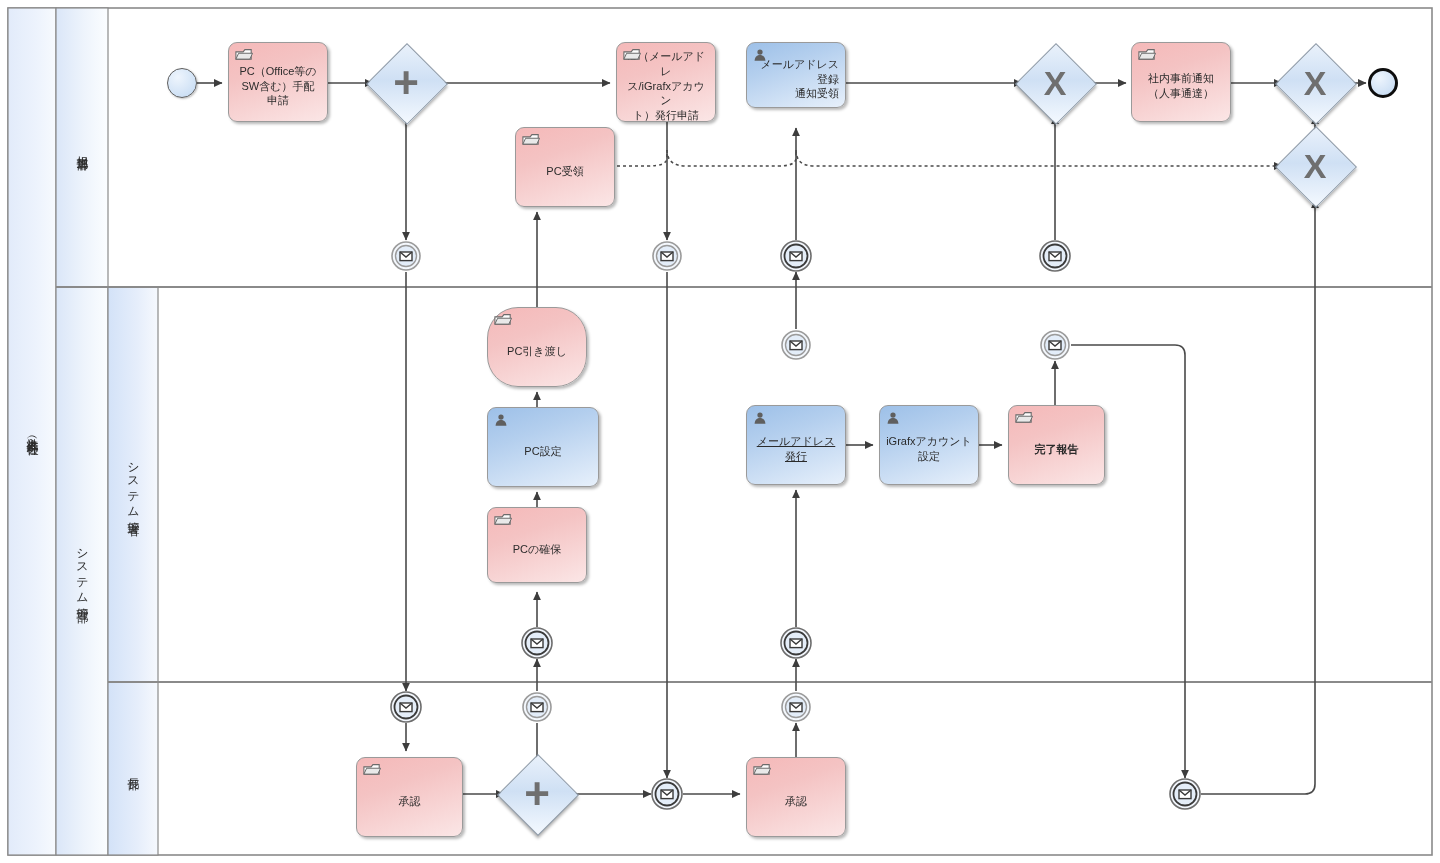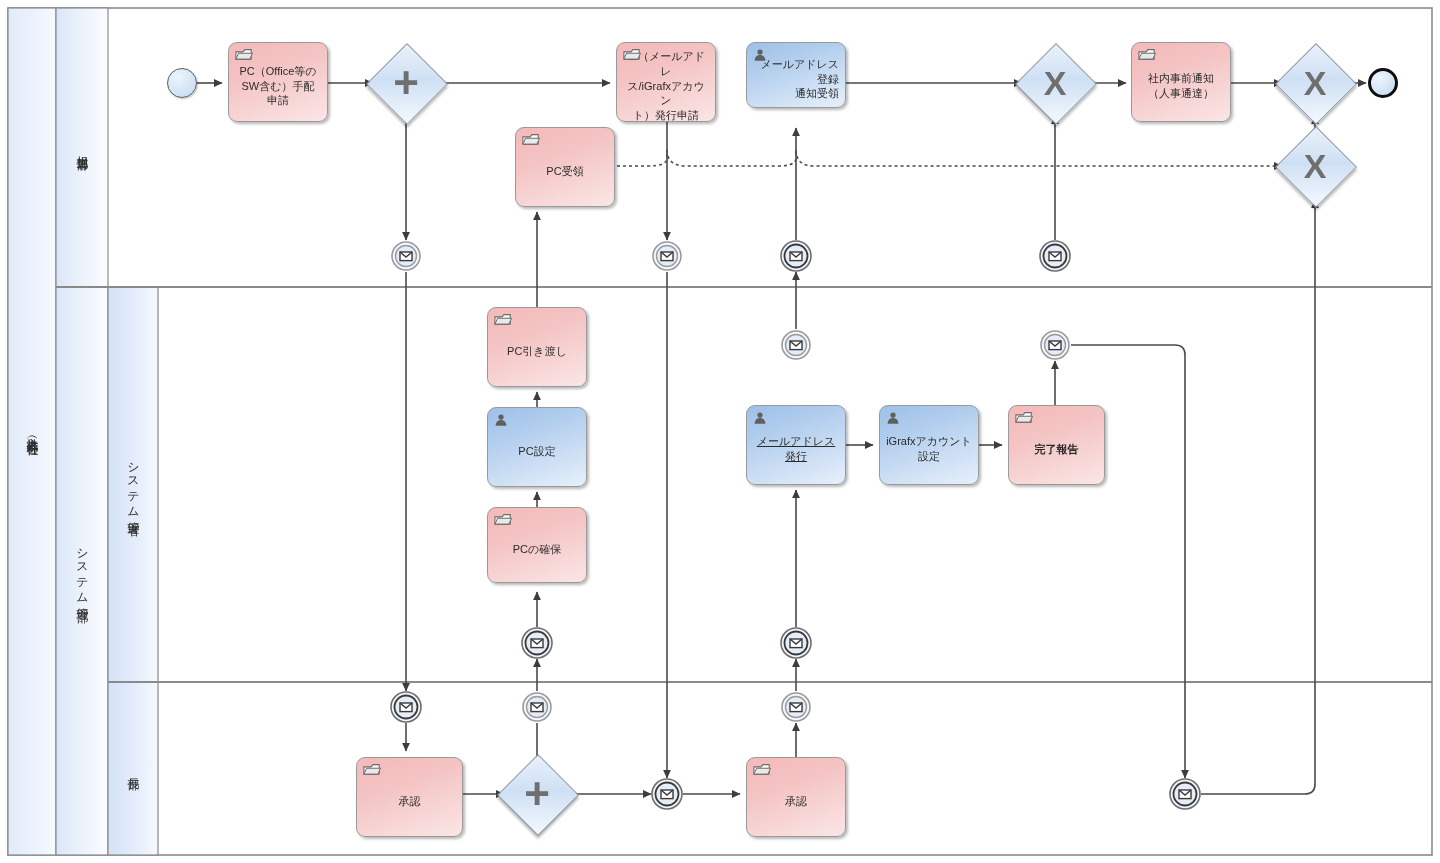--- a/index.html
+++ b/index.html
@@ -358,31 +358,31 @@
       <div class="node task manual" style="left: 487px; top: 127px; width: 100px; height: 80px; margin-left: 28px;">
         <span class="ticon">
           <svg viewBox="0 0 20 16" width="18" height="15">
             <path d="M1 4 L9 4 L11 1.5 L18 1.5 L18 12 L1 12 Z" fill="#fdfdfd" stroke="#6b6b6b" stroke-width="1.2"></path>
             <path d="M4 7.5 L17 7.5 M4 10 L17 10" stroke="#7d7d7d" stroke-width="1.1"></path>
             <path d="M1 12 L4 5.5 L19.5 5.5 L16.5 12 Z" fill="#e9e9e9" stroke="#6b6b6b" stroke-width="1.1"></path>
           </svg>
         </span>
         <span class="tlabel">PC受領</span>
       </div>
-      <div class="node task manual" style="left: 487px; top: 307px; width: 100px; height: 80px;">
+      <div class="node task manual" style="left: 487px; top: 307px; width: 100px; height: 80px; border-radius: 31px;">
         <span class="ticon">
           <svg viewBox="0 0 20 16" width="18" height="15">
             <path d="M1 4 L9 4 L11 1.5 L18 1.5 L18 12 L1 12 Z" fill="#fdfdfd" stroke="#6b6b6b" stroke-width="1.2"></path>
             <path d="M4 7.5 L17 7.5 M4 10 L17 10" stroke="#7d7d7d" stroke-width="1.1"></path>
             <path d="M1 12 L4 5.5 L19.5 5.5 L16.5 12 Z" fill="#e9e9e9" stroke="#6b6b6b" stroke-width="1.1"></path>
           </svg>
         </span>
         <span class="tlabel">PC引き渡し</span>
       </div>
-      <div class="node task user" style="left: 487px; top: 407px; width: 100px; height: 80px;">
+      <div class="node task user" style="left: 487px; top: 407px; width: 112px; height: 80px;">
         <span class="ticon">
           <svg viewBox="0 0 16 16" width="14" height="14">
             <circle cx="8" cy="4.6" r="3" fill="#5f5f5f"></circle>
             <path d="M1.8 14.5 C2.2 9.6 5 8 8 8 C11 8 13.8 9.6 14.2 14.5 Z" fill="#5f5f5f"></path>
           </svg>
         </span>
         <span class="tlabel">PC設定</span>
       </div>
       <div class="node task manual" style="left: 487px; top: 507px; width: 100px; height: 76px;">
         <span class="ticon">

